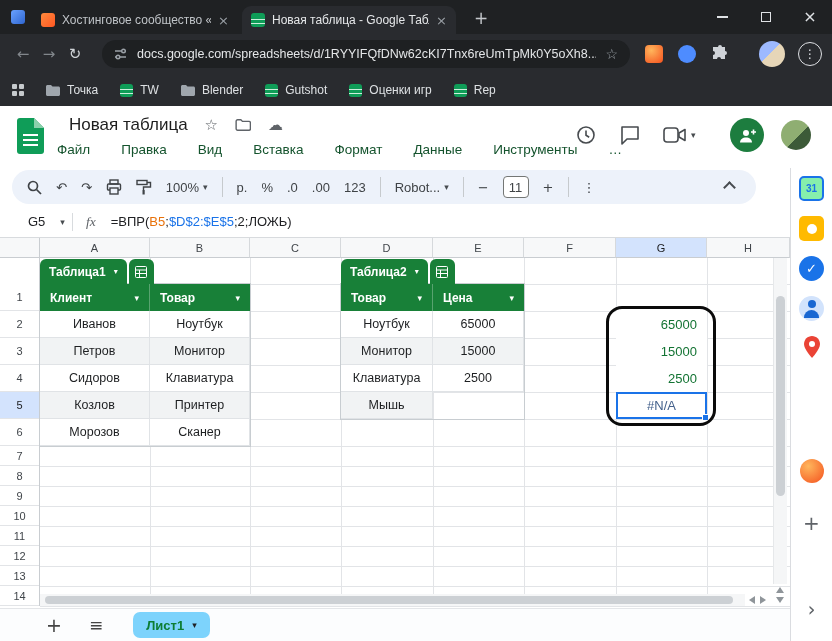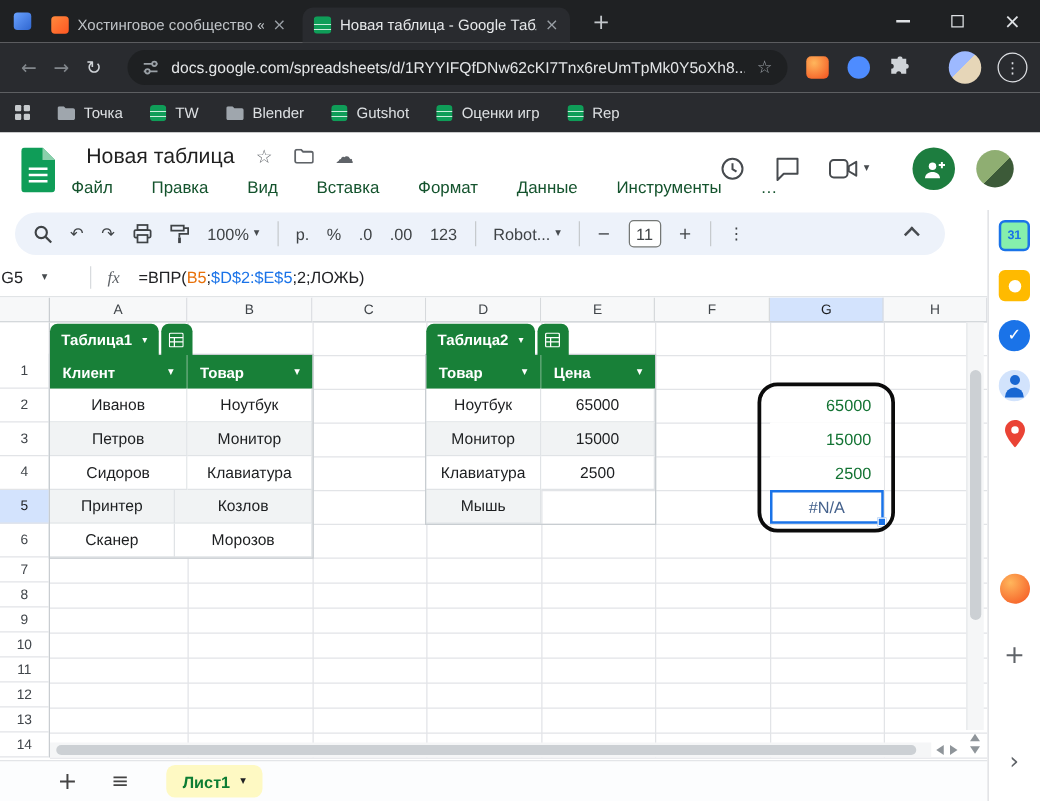--- a/index.html
+++ b/index.html
@@ -78,21 +78,21 @@
   .vsep{width:1px;height:20px;background:#c6cacd;flex:none}
   .tb{display:flex;align-items:center;gap:4px;flex:none}
   .sizebox{width:26px;height:22px;border:1px solid #747775;border-radius:4px;display:flex;
     align-items:center;justify-content:center;font-size:13px;background:#fff}
   .chev-up{width:9px;height:9px;border-left:2px solid #474b4f;border-top:2px solid #474b4f;
     transform:rotate(45deg);margin-left:auto;margin-right:8px}
 
   
   .formulabar{position:absolute;left:0;top:206px;width:790px;height:32px;background:#fff;
     border-bottom:1px solid #d8dbde;display:flex;align-items:center}
-  .cellref{width:72px;padding-left:1px;font-size:13px;color:#202124;display:flex;
+  .cellref{width:72px;padding-left:28px;font-size:13px;color:#202124;display:flex;
     align-items:center;gap:15px}
   .fsep{width:1px;height:18px;background:#d8dbde;margin-right:13px}
   .fx{font-family:"Liberation Serif",serif;font-style:italic;font-size:13.5px;color:#5f6368;margin-right:15px}
   .ftext{font-size:13px;color:#202124;white-space:nowrap}
   .tk-o{color:#e8710a}.tk-b{color:var(--c-blue)}
 
   
   .grid{position:absolute;left:0;top:238px;width:790px;height:370px;background:#fff;overflow:hidden}
   .corner{position:absolute;left:0;top:0;width:40px;height:20px;background:#f7f8f9;
     border-right:1px solid #c9cdd1;border-bottom:1px solid #c9cdd1}
@@ -145,21 +145,21 @@
   .tri.up{border-left:4px solid transparent;border-right:4px solid transparent;border-bottom:6px solid #8f959a}
   .tri.dn{border-left:4px solid transparent;border-right:4px solid transparent;border-top:6px solid #8f959a}
   .tri.lt{border-top:4px solid transparent;border-bottom:4px solid transparent;border-right:6px solid #8f959a}
   .tri.rt{border-top:4px solid transparent;border-bottom:4px solid transparent;border-left:6px solid #8f959a}
 
   
   .sheetbar{position:absolute;left:0;top:608px;width:790px;height:33px;background:#fcfdfe;
     border-top:1px solid #e3e5e8;display:flex;align-items:center}
   .sb-plus{margin-left:46px;font-size:19px;color:#444}
   .sb-list{margin-left:27px;font-size:17px;color:#444}
-  .sheettab{margin-left:30px;height:26px;padding:0 13px;background:#fef9c3;border-radius:7px;
+  .sheettab{margin-left:30px;height:26px;padding:0 13px;background:#7dd3fc;border-radius:7px;
     display:flex;align-items:center;gap:8px;font-weight:bold;font-size:13px;color:#0d7d33}
   .sheettab .caret-sm{color:#202124}
 
   
   .sidepanel{position:absolute;left:790px;top:168px;width:42px;height:473px;background:#fff;
     border-left:1px solid #dadce0}
   .sp{position:absolute;left:8px;width:25px;height:25px;display:flex;align-items:center;justify-content:center}
   .sp-cal{border:2px solid var(--c-blue);border-radius:5px;color:var(--c-blue);font-size:10px;font-weight:bold;background:#86efac}
   .sp-keep{background:#ffba00;border-radius:5px}
   .sp-keep i{width:10px;height:10px;background:#fff;border-radius:50%}
@@ -469,26 +469,26 @@
       </div>
       <div class="trow alt">
         <div class="td" style="width:110px">Петров</div>
         <div class="td" style="width:100px">Монитор</div>
       </div>
       <div class="trow">
         <div class="td" style="width:110px">Сидоров</div>
         <div class="td" style="width:100px">Клавиатура</div>
       </div>
       <div class="trow alt">
+        <div class="td" style="width:110px">Козлов</div>
         <div class="td" style="width:100px">Принтер</div>
-        <div class="td" style="width:110px">Козлов</div>
-      </div>
-      <div class="trow">
+      </div>
+      <div class="trow">
+        <div class="td" style="width:110px">Морозов</div>
         <div class="td" style="width:100px">Сканер</div>
-        <div class="td" style="width:110px">Морозов</div>
       </div>
     </div>
 
     <div class="tbl" style="left:341px;top:46px;width:183px">
       <div class="trow">
         <div class="th div" style="width:92px">
           <span>Товар</span>
           <span class="caret-w glyph">▾</span>
         </div>
         <div class="th" style="width:91px">

